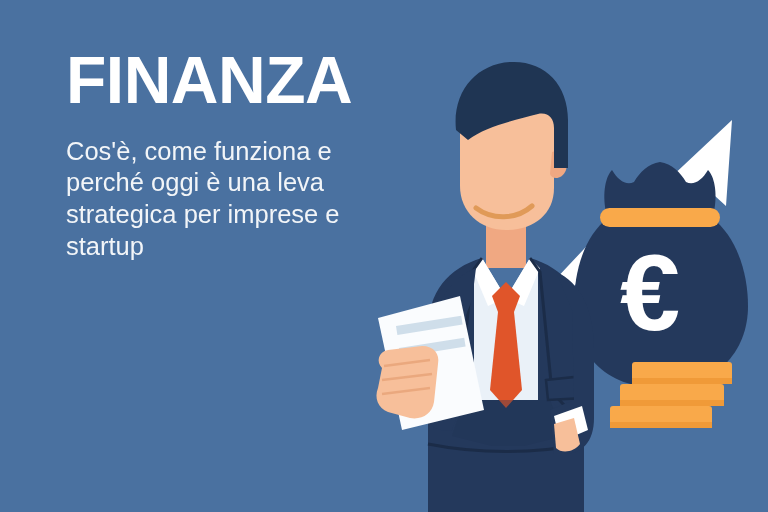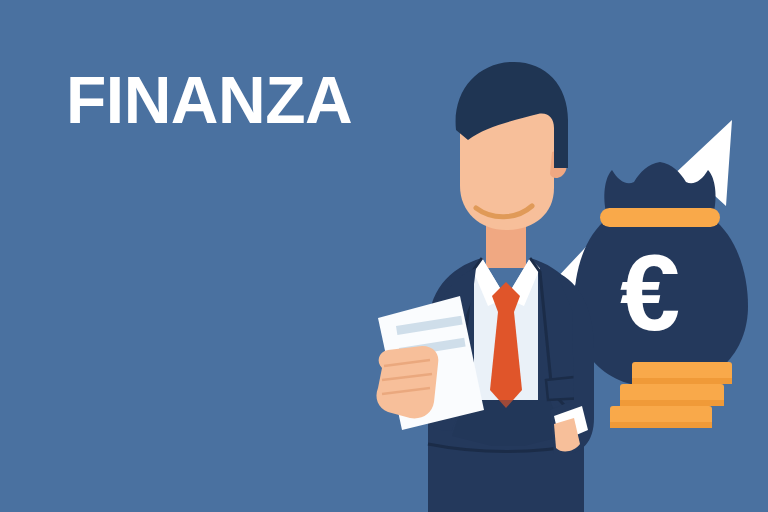--- a/index.html
+++ b/index.html
@@ -21,21 +21,20 @@
     inset: 0;
     background: #4a71a0;
   }
   
   #text-block {
     position: absolute;
     left: 66px;
     top: 48px;
     width: 430px;
     z-index: 40;
-    margin-top: 20px;
   }
   .headline {
     font-size: 66px;
     font-weight: bold;
     color: #ffffff;
     line-height: 0.98;
     letter-spacing: -0.5px;
     margin: 0;
     white-space: nowrap;
   }
@@ -236,15 +235,16 @@
           <path d="M 14 380 L 64 374" stroke="#eaa87e" stroke-width="2.5" fill="none"></path>
           <path d="M 14 394 L 62 388" stroke="#eaa87e" stroke-width="2.5" fill="none"></path>
         </g>
 
       </g>
     </svg>
   </div>
 
   <div id="text-block">
     <h1 class="headline">FINANZA</h1>
+    <p id="subtitle">Cos'è, come funziona e perché oggi è una leva strategica per imprese e startup</p>
   </div>
 
 </div>
 
 </body></html>

